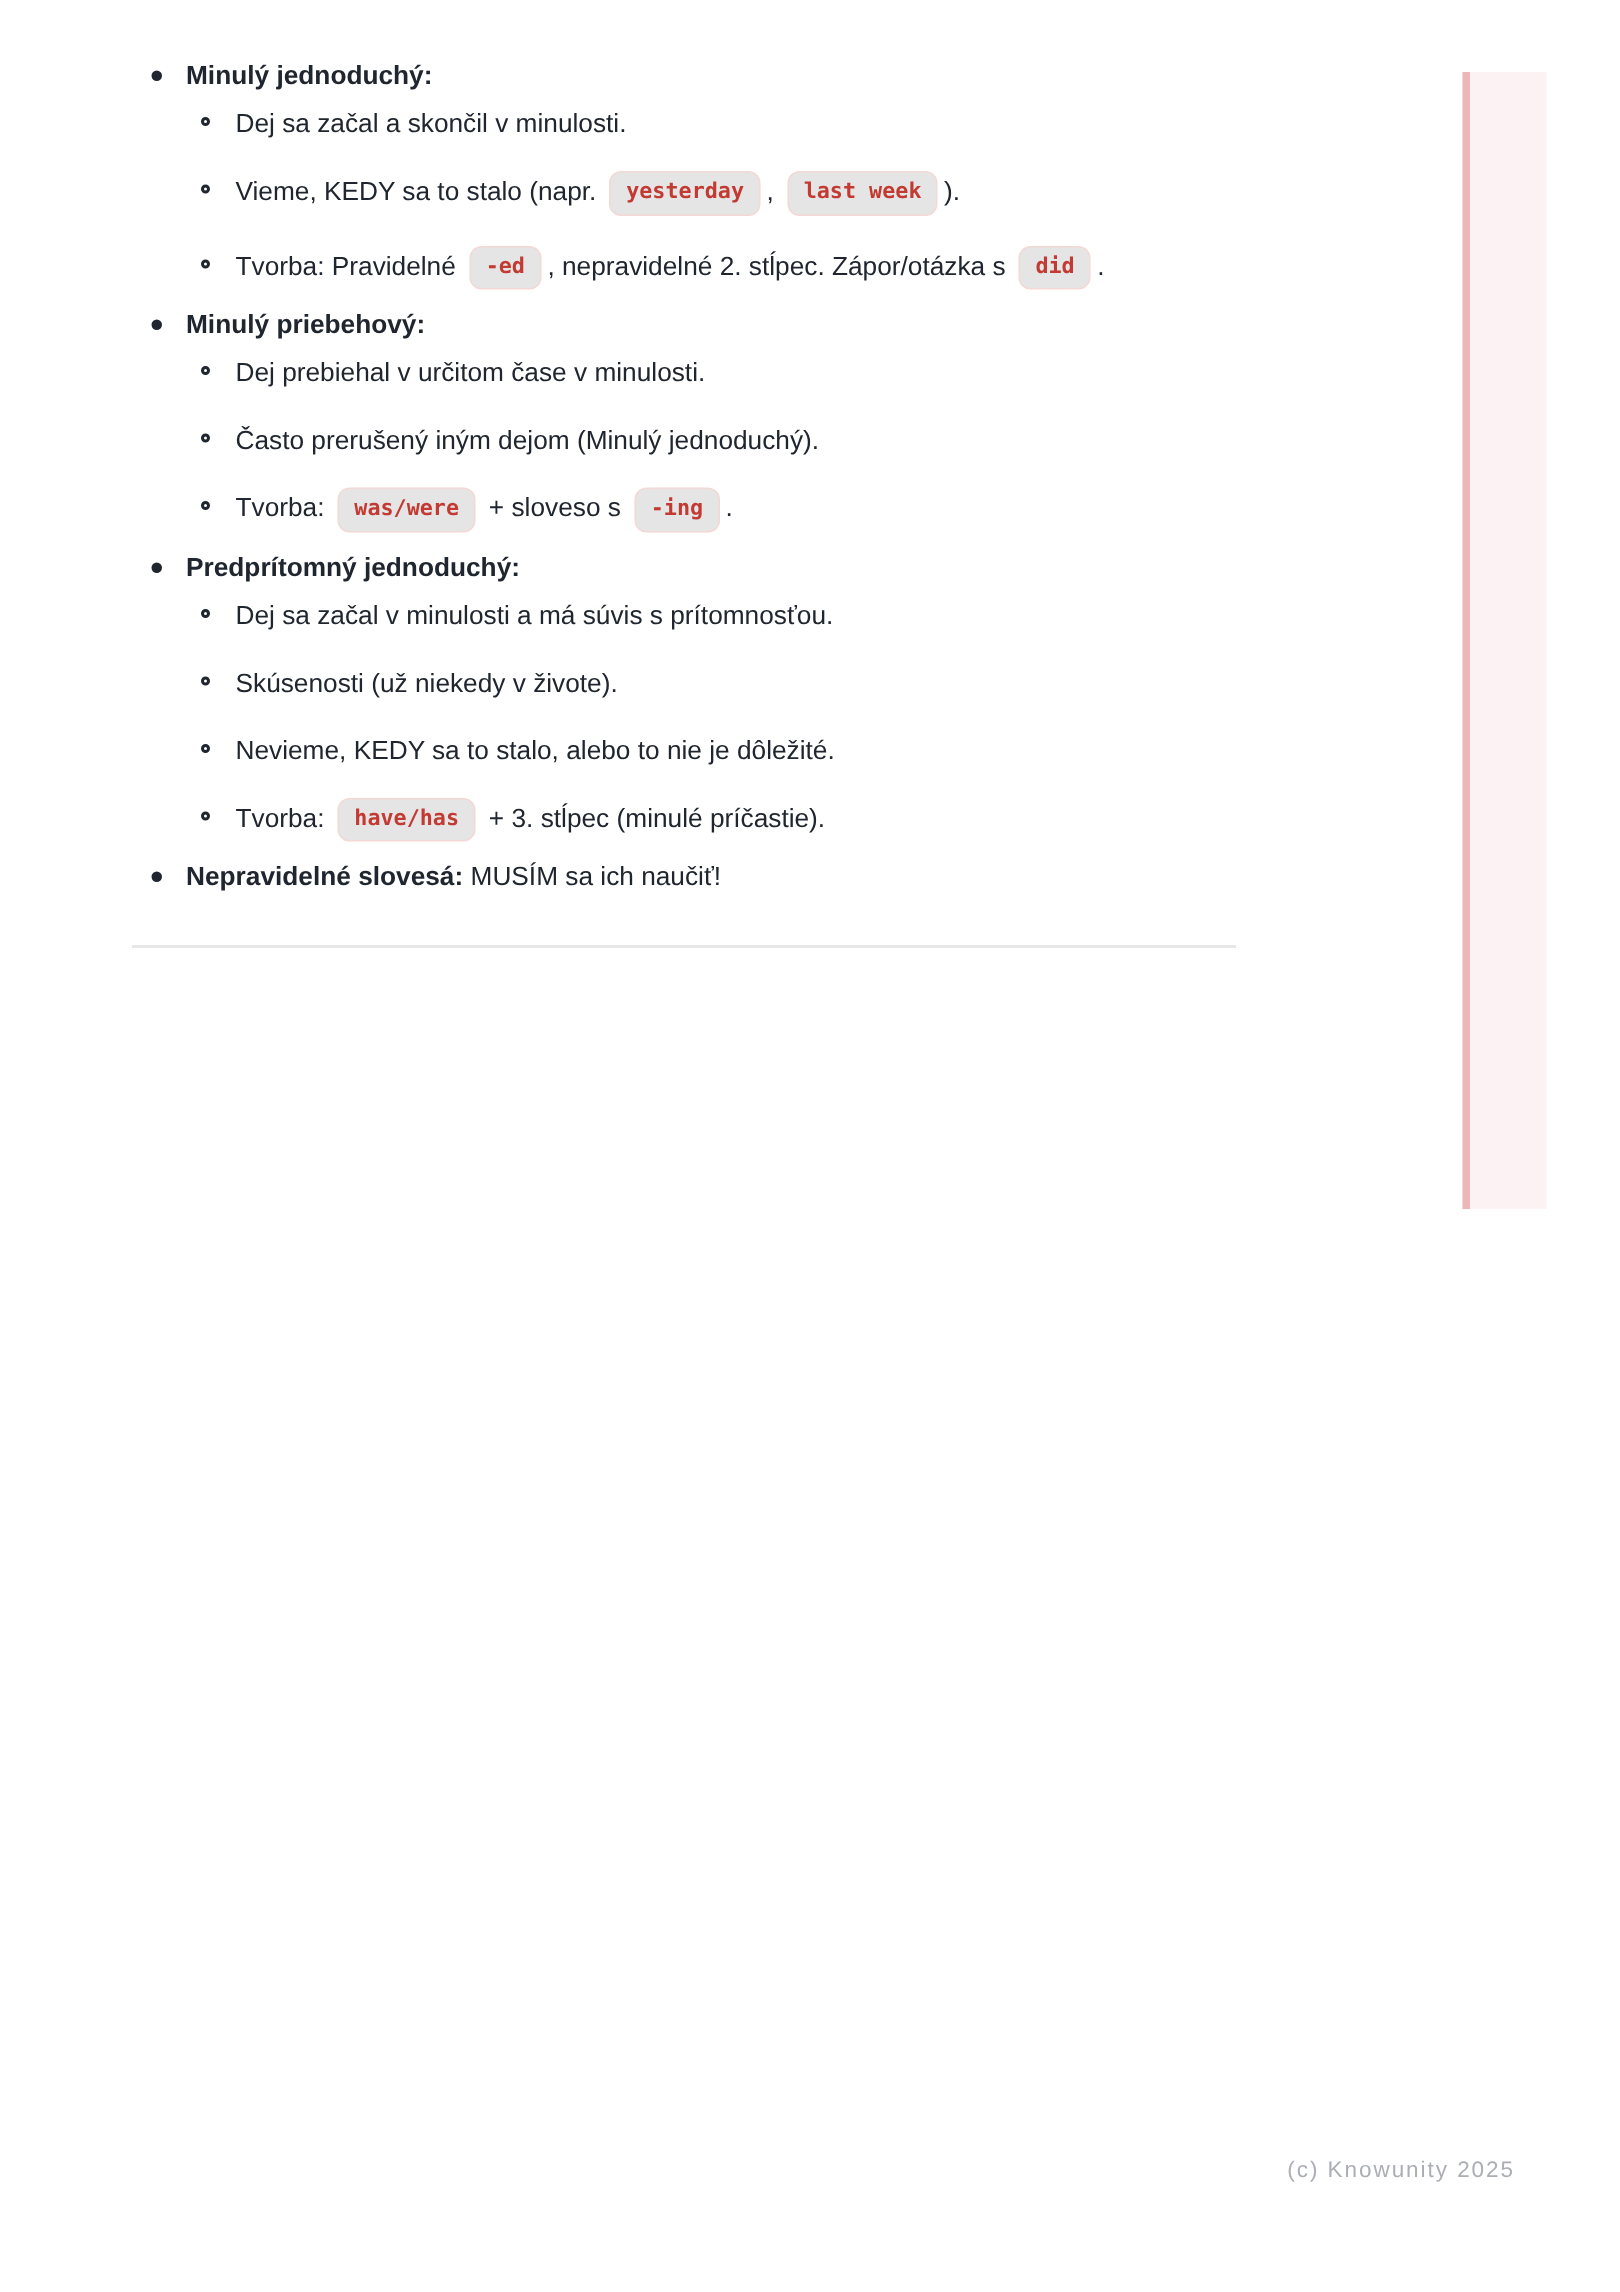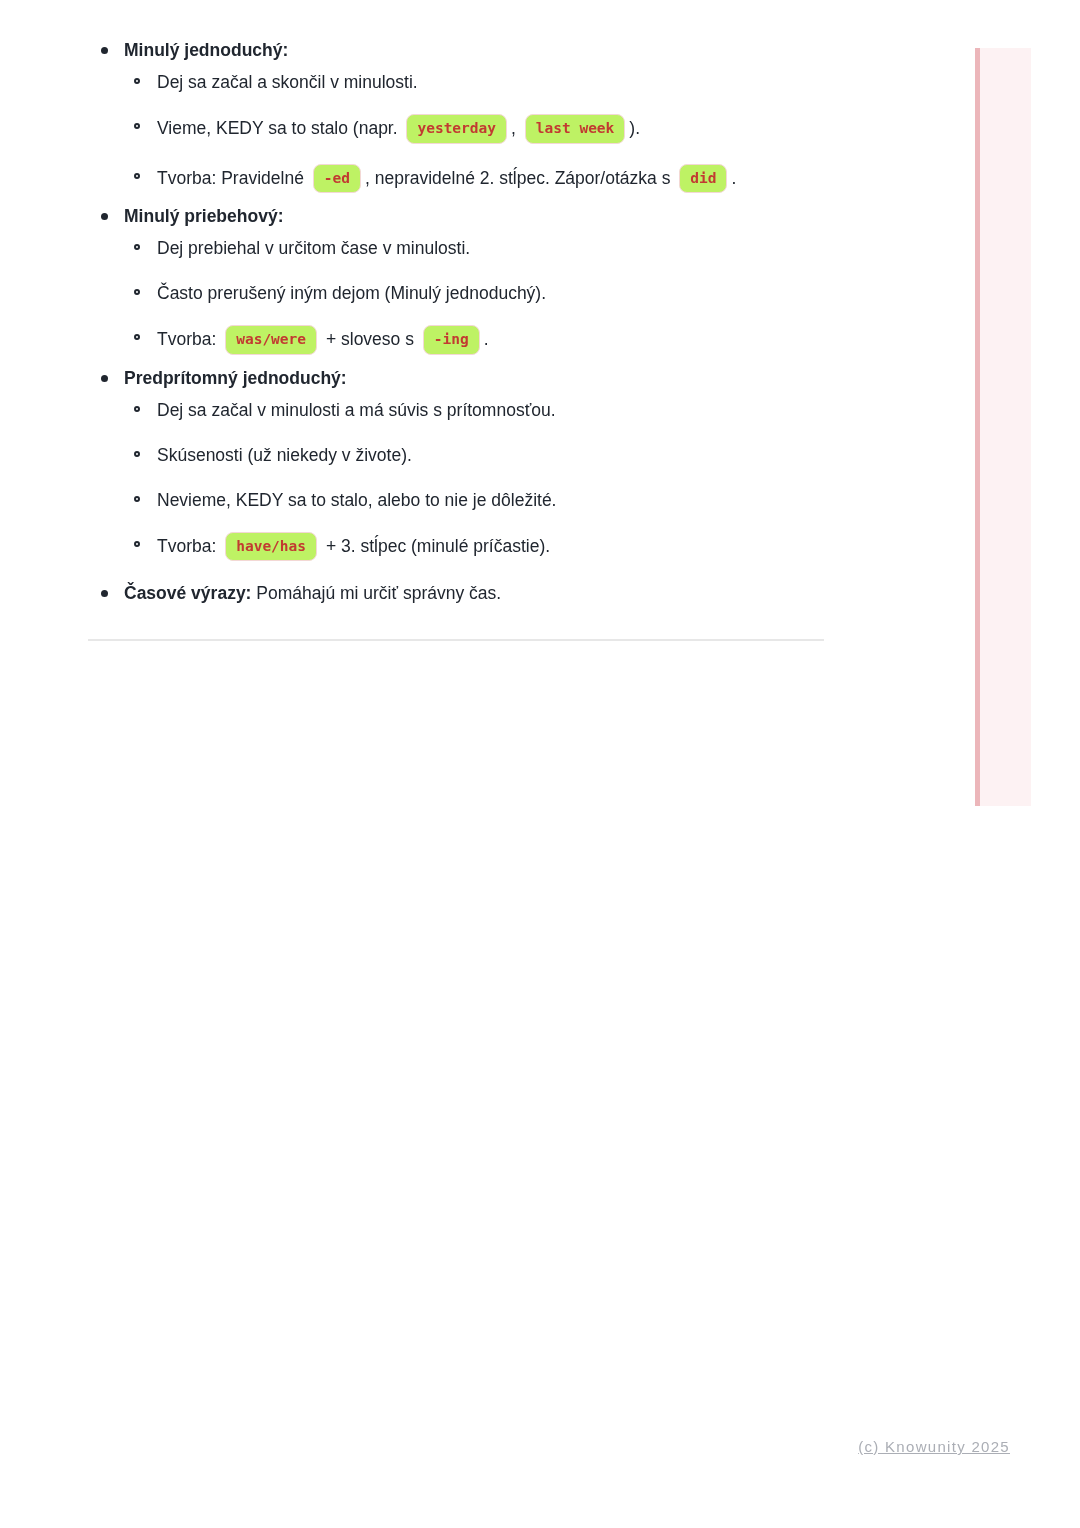--- a/index.html
+++ b/index.html
@@ -61,21 +61,21 @@
     background: #ffffff;
   }
 
   .badge {
     display: inline-block;
     font-family: "DejaVu Sans Mono", monospace;
     font-weight: bold;
     font-size: 14.5px;
     line-height: 1;
     color: #c23a31;
-    background: #bef264;
+    background: #e5e5e5;
     border: 1px solid #f3d8d5;
     border-radius: 8px;
     padding: 6px 10px 7px 10px;
     margin: 0 4px;
     position: relative;
     top: -1px;
   }
 
   .divider {
     border: none;
@@ -94,31 +94,30 @@
     border-left: 5px solid #ecb6ba;
   }
 
   .footer {
     position: absolute;
     top: 1438px;
     right: 70px;
     font-size: 15px;
     letter-spacing: 1.3px;
     color: #abaeb5;
-    text-decoration: underline;
   }
 </style>
 </head>
 <body>
 
 <div class="content">
   <div>
       <div class="top-item"><span class="disc"></span><span class="section-heading">Minulý jednoduchý:</span><div class="sub-item"><span class="circ"></span>Dej sa začal a skončil v minulosti.</div><div class="sub-item"><span class="circ"></span>Vieme, KEDY sa to stalo (napr. <code class="badge">yesterday</code>, <code class="badge">last week</code>).</div><div class="sub-item"><span class="circ"></span>Tvorba: Pravidelné <code class="badge">-ed</code>, nepravidelné 2. stĺpec. Zápor/otázka s <code class="badge">did</code>.</div></div>
       <div class="top-item"><span class="disc"></span><span class="section-heading">Minulý priebehový:</span><div class="sub-item"><span class="circ"></span>Dej prebiehal v určitom čase v minulosti.</div><div class="sub-item"><span class="circ"></span>Často prerušený iným dejom (Minulý jednoduchý).</div><div class="sub-item"><span class="circ"></span>Tvorba: <code class="badge">was/were</code> + sloveso s <code class="badge">-ing</code>.</div></div>
       <div class="top-item"><span class="disc"></span><span class="section-heading">Predprítomný jednoduchý:</span><div class="sub-item"><span class="circ"></span>Dej sa začal v minulosti a má súvis s prítomnosťou.</div><div class="sub-item"><span class="circ"></span>Skúsenosti (už niekedy v živote).</div><div class="sub-item"><span class="circ"></span>Nevieme, KEDY sa to stalo, alebo to nie je dôležité.</div><div class="sub-item"><span class="circ"></span>Tvorba: <code class="badge">have/has</code> + 3. stĺpec (minulé príčastie).</div></div>
-      <div class="top-item tight"><span class="disc"></span><span class="section-heading">Časové výrazy:</span><span class="inline-text"> Pomáhajú mi určiť správny čas.</span></div>
+      <div class="top-item"><span class="disc"></span><span class="section-heading">Nepravidelné slovesá:</span><span class="inline-text"> MUSÍM sa ich naučiť!</span></div>
     </div>
   <hr class="divider">
 </div>
 
 <div class="side-highlight"></div>
 
 <div class="footer">(c) Knowunity 2025</div>
 
 </body></html>

